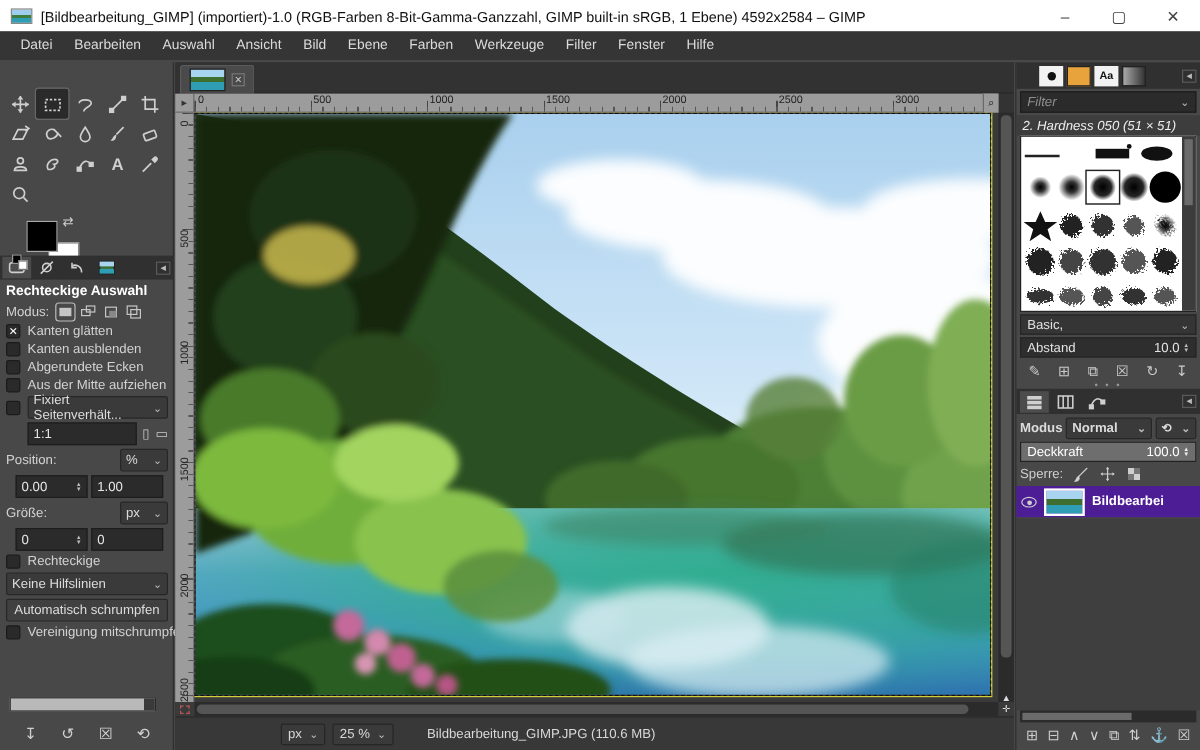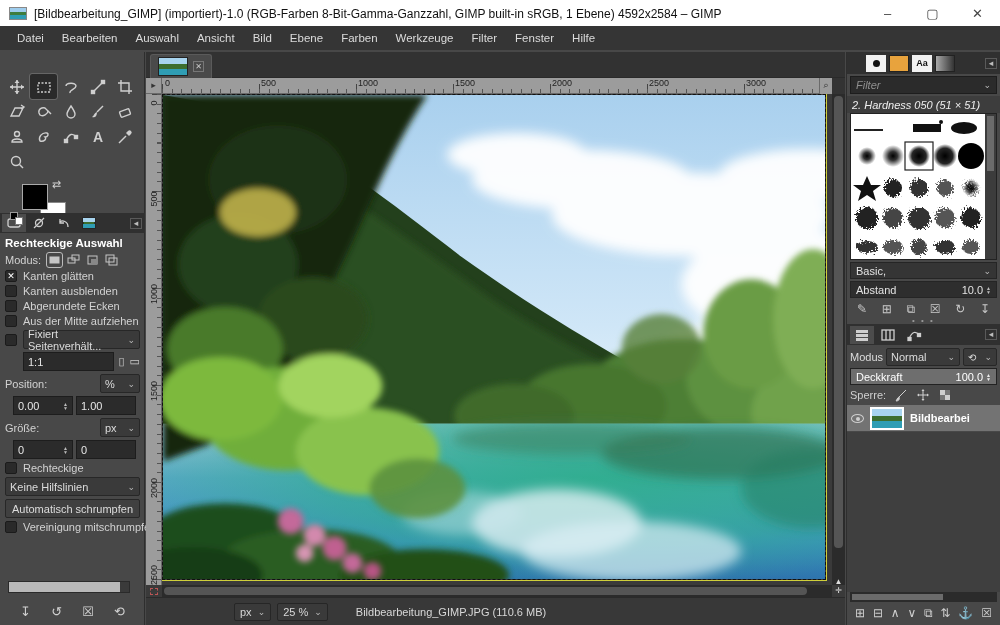--- a/index.html
+++ b/index.html
@@ -91,24 +91,24 @@
   #filter-row{height:18px;background:#2b2b2b;border:1px solid #1d1d1d;margin:2px 3px;display:flex;align-items:center;padding:0 5px;color:#8f8f8f;font-style:italic;}
   #brush-name{height:17px;display:flex;align-items:center;padding:0 5px;color:#eee;font-style:italic;font-size:11px;background:#3d3d3d;white-space:nowrap;}
   #brush-grid{position:relative;margin:0 3px;height:147px;background:#fff;border:1px solid #222;}
   #brush-scroll{position:absolute;right:0;top:0;width:11px;height:100%;background:#3c3c3c;}
   #brush-scroll .thumb{position:absolute;left:2px;top:2px;width:7px;height:55px;background:#6b6b6b;}
   #basic-row,#abstand-row{display:flex;align-items:center;height:17px;margin:2px 3px;background:#353535;border:1px solid #252525;padding:0 5px;color:#e2e2e2;}
   #abstand-row{background:#2e2e2e;}
   #brush-actions{display:flex;justify-content:space-between;padding:2px 10px;color:#c9c9c9;font-size:12px;}
   #dock-dots{text-align:center;color:#9a9a9a;font-size:8px;letter-spacing:2px;line-height:6px;}
   #layers-tabstrip{display:flex;align-items:center;height:21px;background:#303030;padding-left:3px;gap:2px;}
-  #modus-row{display:flex;align-items:center;margin:3px 3px 2px 3px;gap:3px;color:#dcdcdc;}
+  #modus-row{display:flex;align-items:center;margin:3px 3px 2px 3px;gap:3px;color:#dcdcdc;font-weight:bold;}
   #opacity-row{position:relative;display:flex;align-items:center;height:17px;margin:0 3px;background:#6e6e6e;border:1px solid #222;padding:0 5px;color:#fff;}
   #lock-row{display:flex;align-items:center;margin:3px 3px;gap:8px;color:#cfcfcf;}
-  #layer-row{display:flex;align-items:center;height:26px;background:#737373;margin:1px 0;padding:0 4px;gap:6px;}
+  #layer-row{display:flex;align-items:center;height:26px;background:#4c1d95;margin:1px 0;padding:0 4px;gap:6px;}
   #layer-thumb{width:34px;height:23px;border:2px solid #fff;background:linear-gradient(to bottom,#a8d4ef 0 35%,#3d6e2f 35% 62%,#2f9db4 62% 100%);}
   #layer-name{color:#fff;font-weight:bold;white-space:nowrap;}
   #layers-filler{height:160px;background:#3f3f3f;margin:0;}
   #layers-hscroll{height:10px;background:#2b2b2b;margin:0 3px;position:relative;}
   #layers-hscroll .thumb{position:absolute;left:2px;top:2px;height:6px;width:62%;background:#6b6b6b;}
   #layer-buttons{display:flex;justify-content:space-between;padding:4px 8px;color:#cfcfcf;font-size:12px;}
   .eye{width:13px;height:9px;border:1px solid #cfcfcf;border-radius:50%;position:relative;}
   .eye::after{content:"";position:absolute;left:4px;top:2px;width:4px;height:4px;background:#cfcfcf;border-radius:50%;}
   .icon-btn{cursor:default;}
   .chev-sm{font-size:9px;color:#bbb;}

